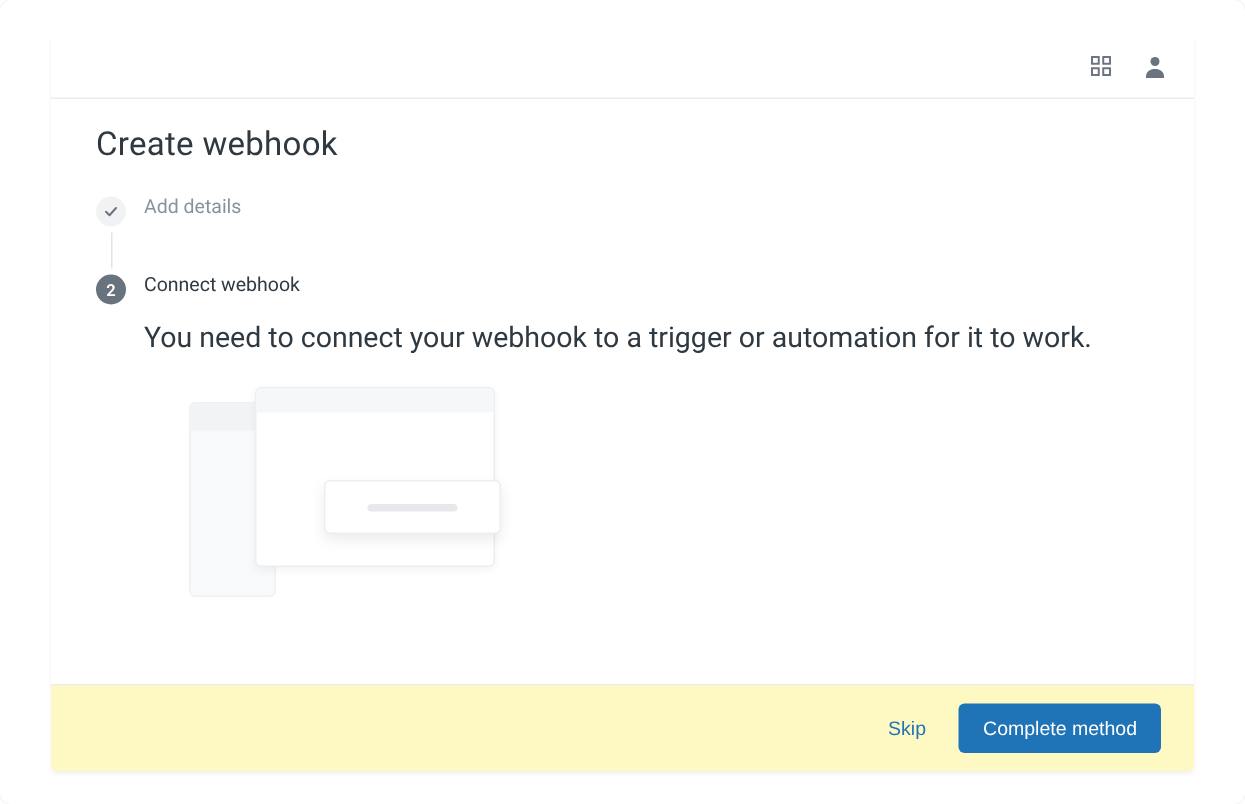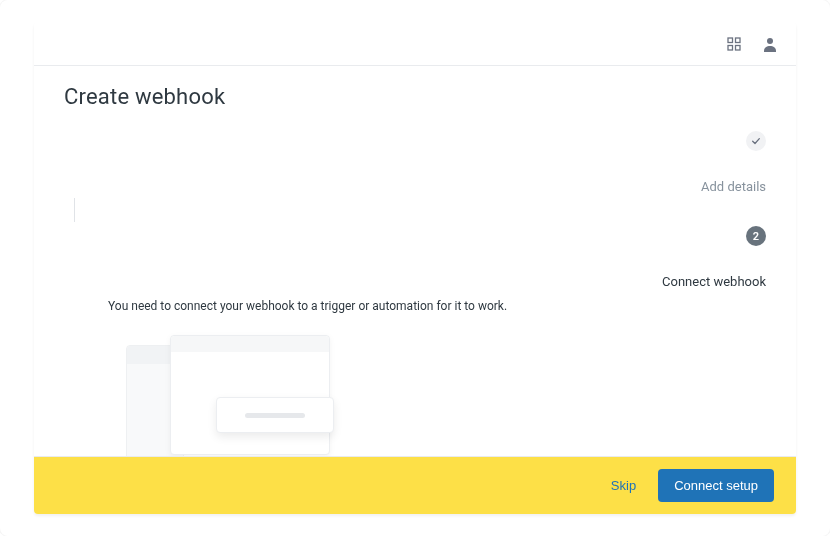--- a/index.html
+++ b/index.html
@@ -5,37 +5,37 @@
   * { box-sizing: border-box; margin: 0; padding: 0; }
   html, body { width: 830px; height: 536px; font-family: -apple-system, BlinkMacSystemFont, "Segoe UI", Roboto, Helvetica, Arial, sans-serif; background: #fff; }
   .frame { width: 830px; height: 536px; background: #fff; border-radius: 8px; overflow: hidden; position: relative; box-shadow: 0 0 0 1px rgba(0,0,0,0.04); }
   .panel { position: absolute; top: 22px; left: 34px; right: 34px; bottom: 22px; background: #fff; border-radius: 4px; box-shadow: 0 2px 3px rgba(0,0,0,0.06); overflow: hidden; display: flex; flex-direction: column; }
   .topbar { height: 44px; display: flex; align-items: center; justify-content: flex-end; padding: 0 18px; border-bottom: 1px solid #e9ebee; gap: 20px; }
   .icon-btn { width: 16px; height: 16px; color: #6b7280; display: flex; align-items: center; justify-content: center; cursor: pointer; }
   .content { flex: 1; overflow: hidden; padding: 18px 30px 0 30px; position: relative; }
   .page-title { font-size: 22px; font-weight: 400; color: #2f3941; letter-spacing: 0.2px; }
   .page-sub { font-size: 13px; color: #68737d; margin-top: 4px; max-width: 330px; line-height: 1.4; }
   .steps { margin-top: 22px; }
-  .step-row { display: flex; align-items: flex-end; gap: 28px; flex-direction: column; }
+  .step-row { display: flex; align-items: flex-start; gap: 12px; }
   .step-badge { width: 20px; height: 20px; border-radius: 50%; display: flex; align-items: center; justify-content: center; font-size: 11px; flex-shrink: 0; }
   .step-badge.done { background: #f1f2f4; color: #6b7280; }
   .step-badge.active { background: #68737d; color: #fff; font-weight: 600; }
   .step-label { font-size: 13px; color: #87929d; }
   .step-label.active { color: #2f3941; font-weight: 400; }
   .step-connector { width: 1px; height: 24px; background: #e0e3e7; margin-left: 10px; margin-top: 4px; margin-bottom: 4px; }
   .step-body { margin-left: 32px; margin-top: 10px; }
-  .step-desc { font-size: 12px; color: #2f3941; margin-left: 12px; }
+  .step-desc { font-size: 19px; color: #2f3941; }
   .illustration-wrap { margin-top: 22px; margin-left: 30px; width: 210px; height: 150px; position: relative; }
   .illus-back { position: absolute; top: 10px; left: 0; width: 58px; height: 130px; background: #f8f9fa; border: 1px solid #eef0f2; border-radius: 4px; }
   .illus-back-top { position: absolute; top:0; left:0; right:0; height:18px; background:#f1f3f5; border-top-left-radius:4px; border-top-right-radius:4px;}
   .illus-main { position: absolute; top: 0; left: 44px; width: 160px; height: 120px; background: #fff; border: 1px solid #eceef1; border-radius: 4px; box-shadow: 0 2px 6px rgba(0,0,0,0.05); }
   .illus-main-top { position:absolute; top:0; left:0; right:0; height:16px; background:#f6f7f8; border-top-left-radius:4px; border-top-right-radius:4px; }
   .illus-popup { position: absolute; top: 62px; left: 90px; width: 118px; height: 36px; background: #fff; border: 1px solid #eceef1; border-radius: 4px; box-shadow: 0 4px 10px rgba(0,0,0,0.08); display:flex; align-items:center; justify-content:center; }
   .illus-line { width: 60px; height: 5px; background: #e6e8eb; border-radius: 3px; }
-  .footer { height: 58px; border-top: 1px solid #e9ebee; display: flex; align-items: center; justify-content: flex-end; padding: 0 22px; gap: 14px; background:#fde047; }
+  .footer { height: 58px; border-top: 1px solid #e9ebee; display: flex; align-items: center; justify-content: flex-end; padding: 0 22px; gap: 14px; background:#fef9c3; }
   .btn-link { font-size: 13px; color: #1f73b7; background: none; border: none; cursor: pointer; padding: 6px 8px; }
   .btn-primary { font-size: 13px; color: #fff; background: #1f73b7; border: none; border-radius: 4px; padding: 9px 16px; cursor: pointer; }
 </style>
 </head>
 <body>
 
 <div class="frame">
   <div class="panel">
 
     <div class="topbar">
@@ -86,17 +86,17 @@
                 <div class="illus-line"></div>
               </div>
           </div>
         </div>
       </div>
 
     </div>
 
     <div class="footer">
       <button class="btn-link">Skip</button>
-      <button class="btn-primary">Connect setup</button>
+      <button class="btn-primary">Complete method</button>
     </div>
 
   </div>
 </div>
 
 </body></html>

